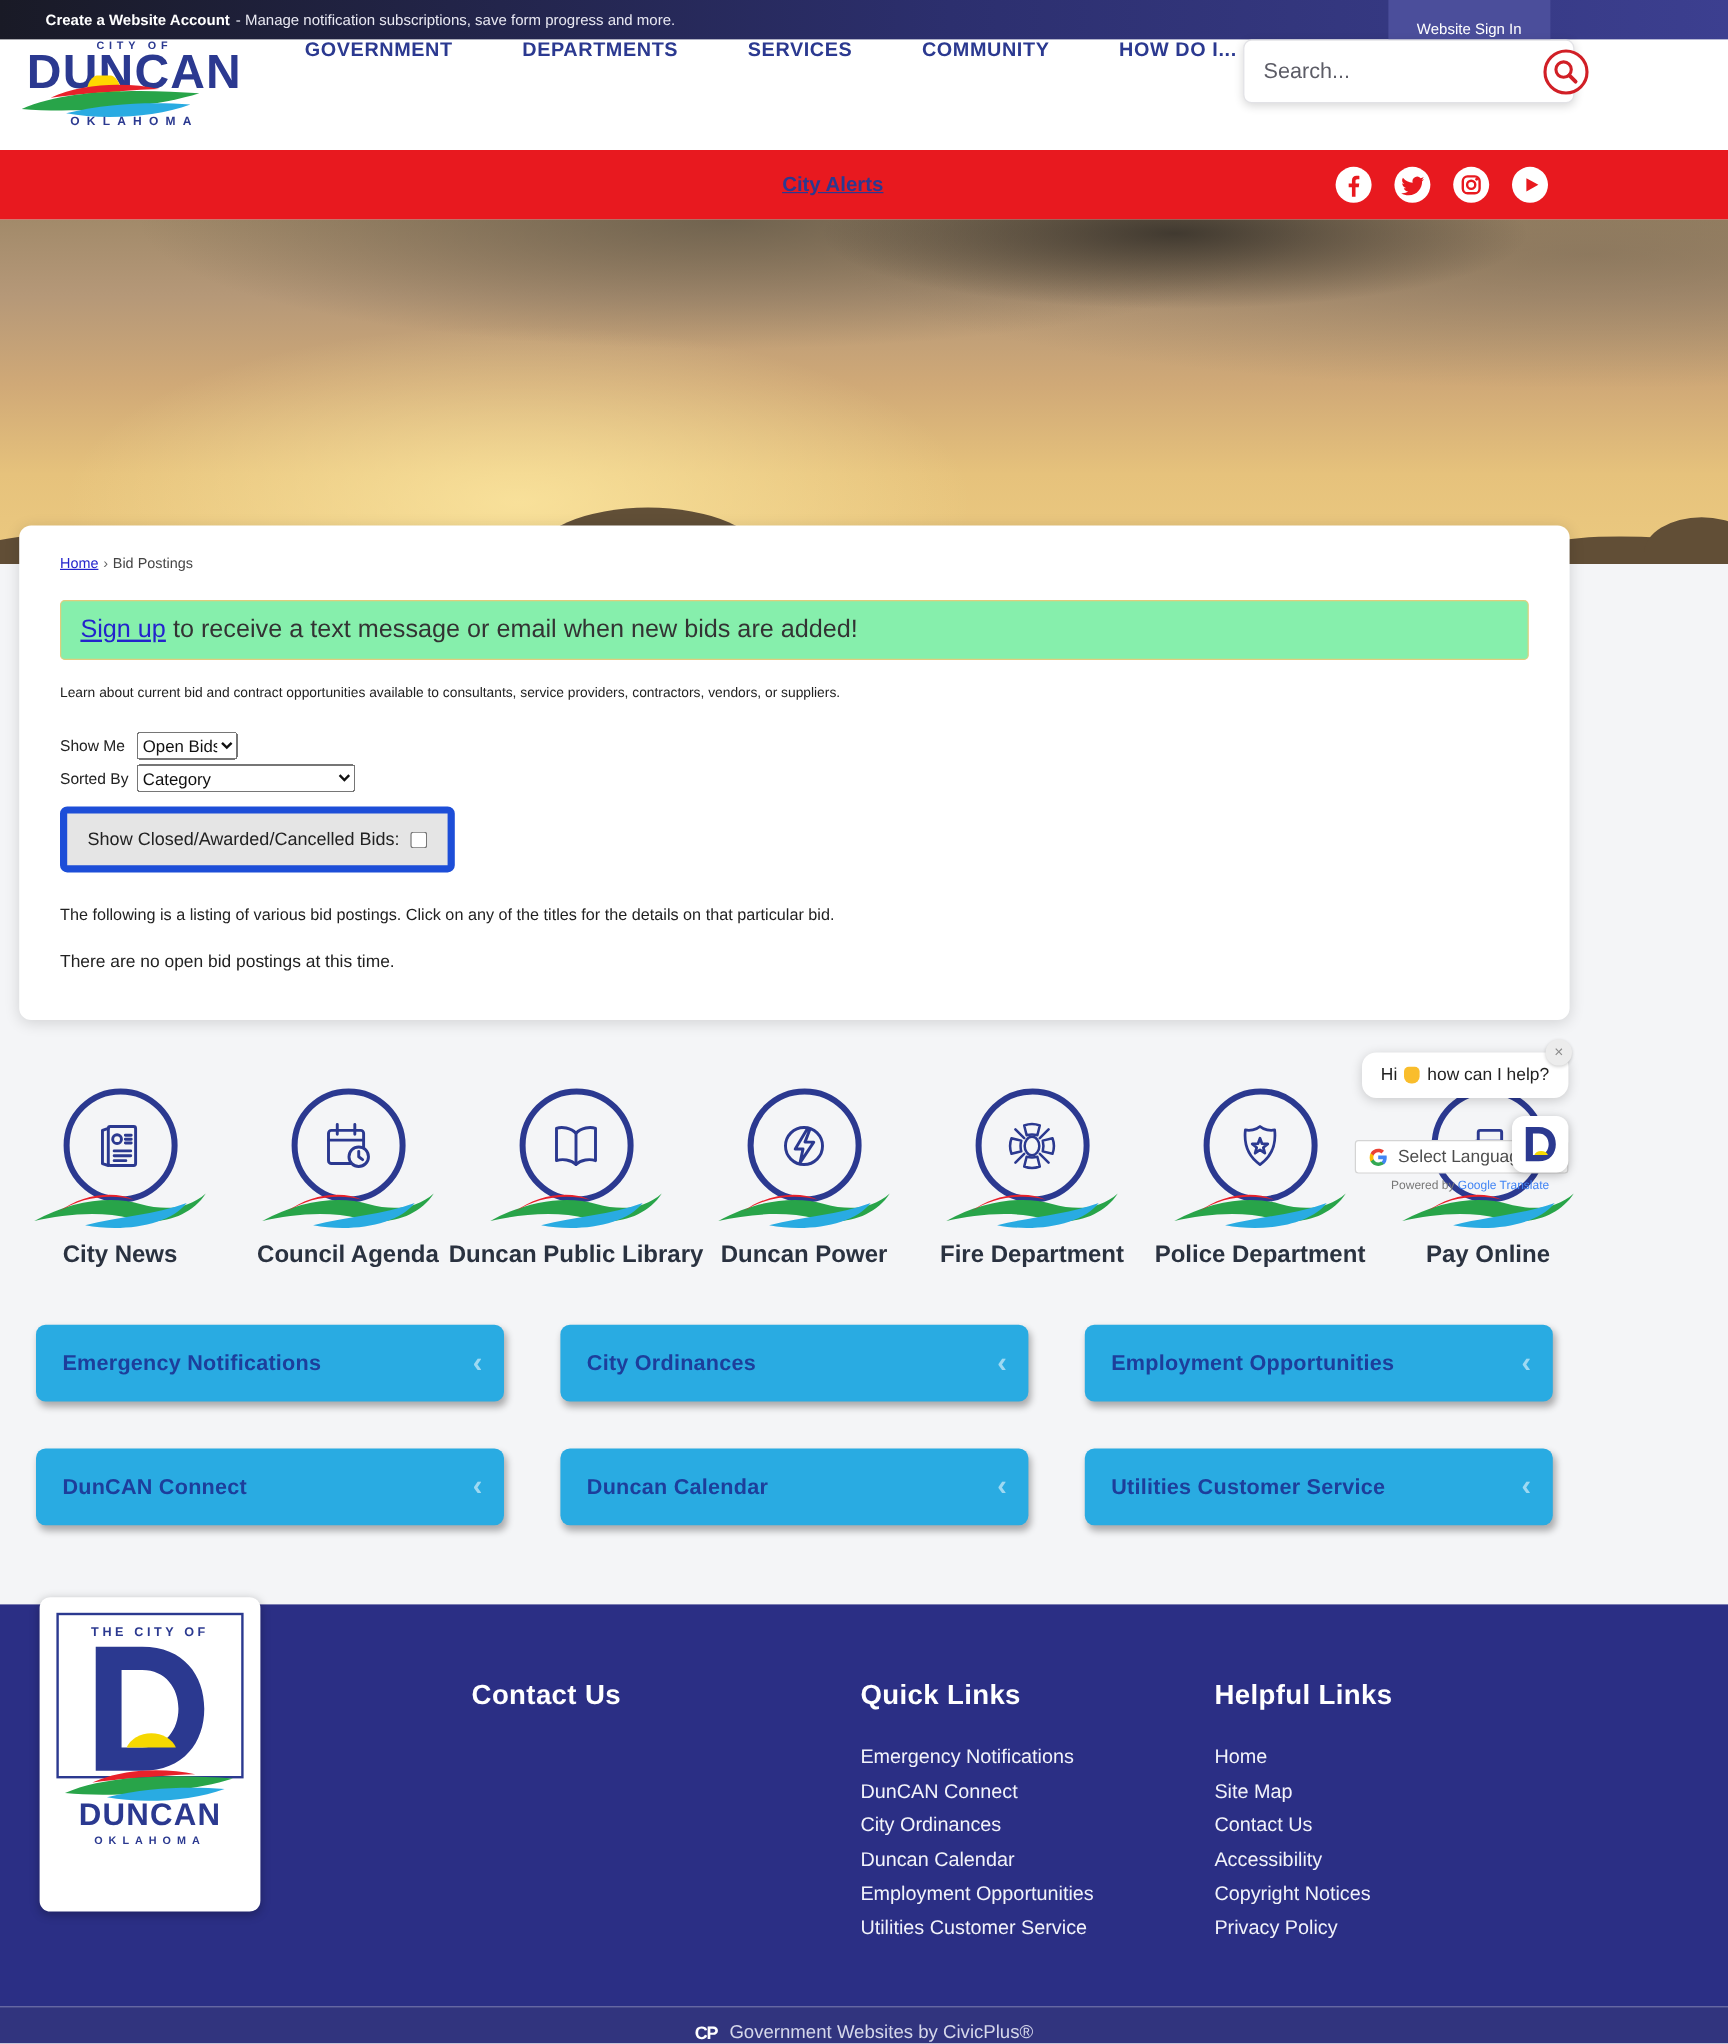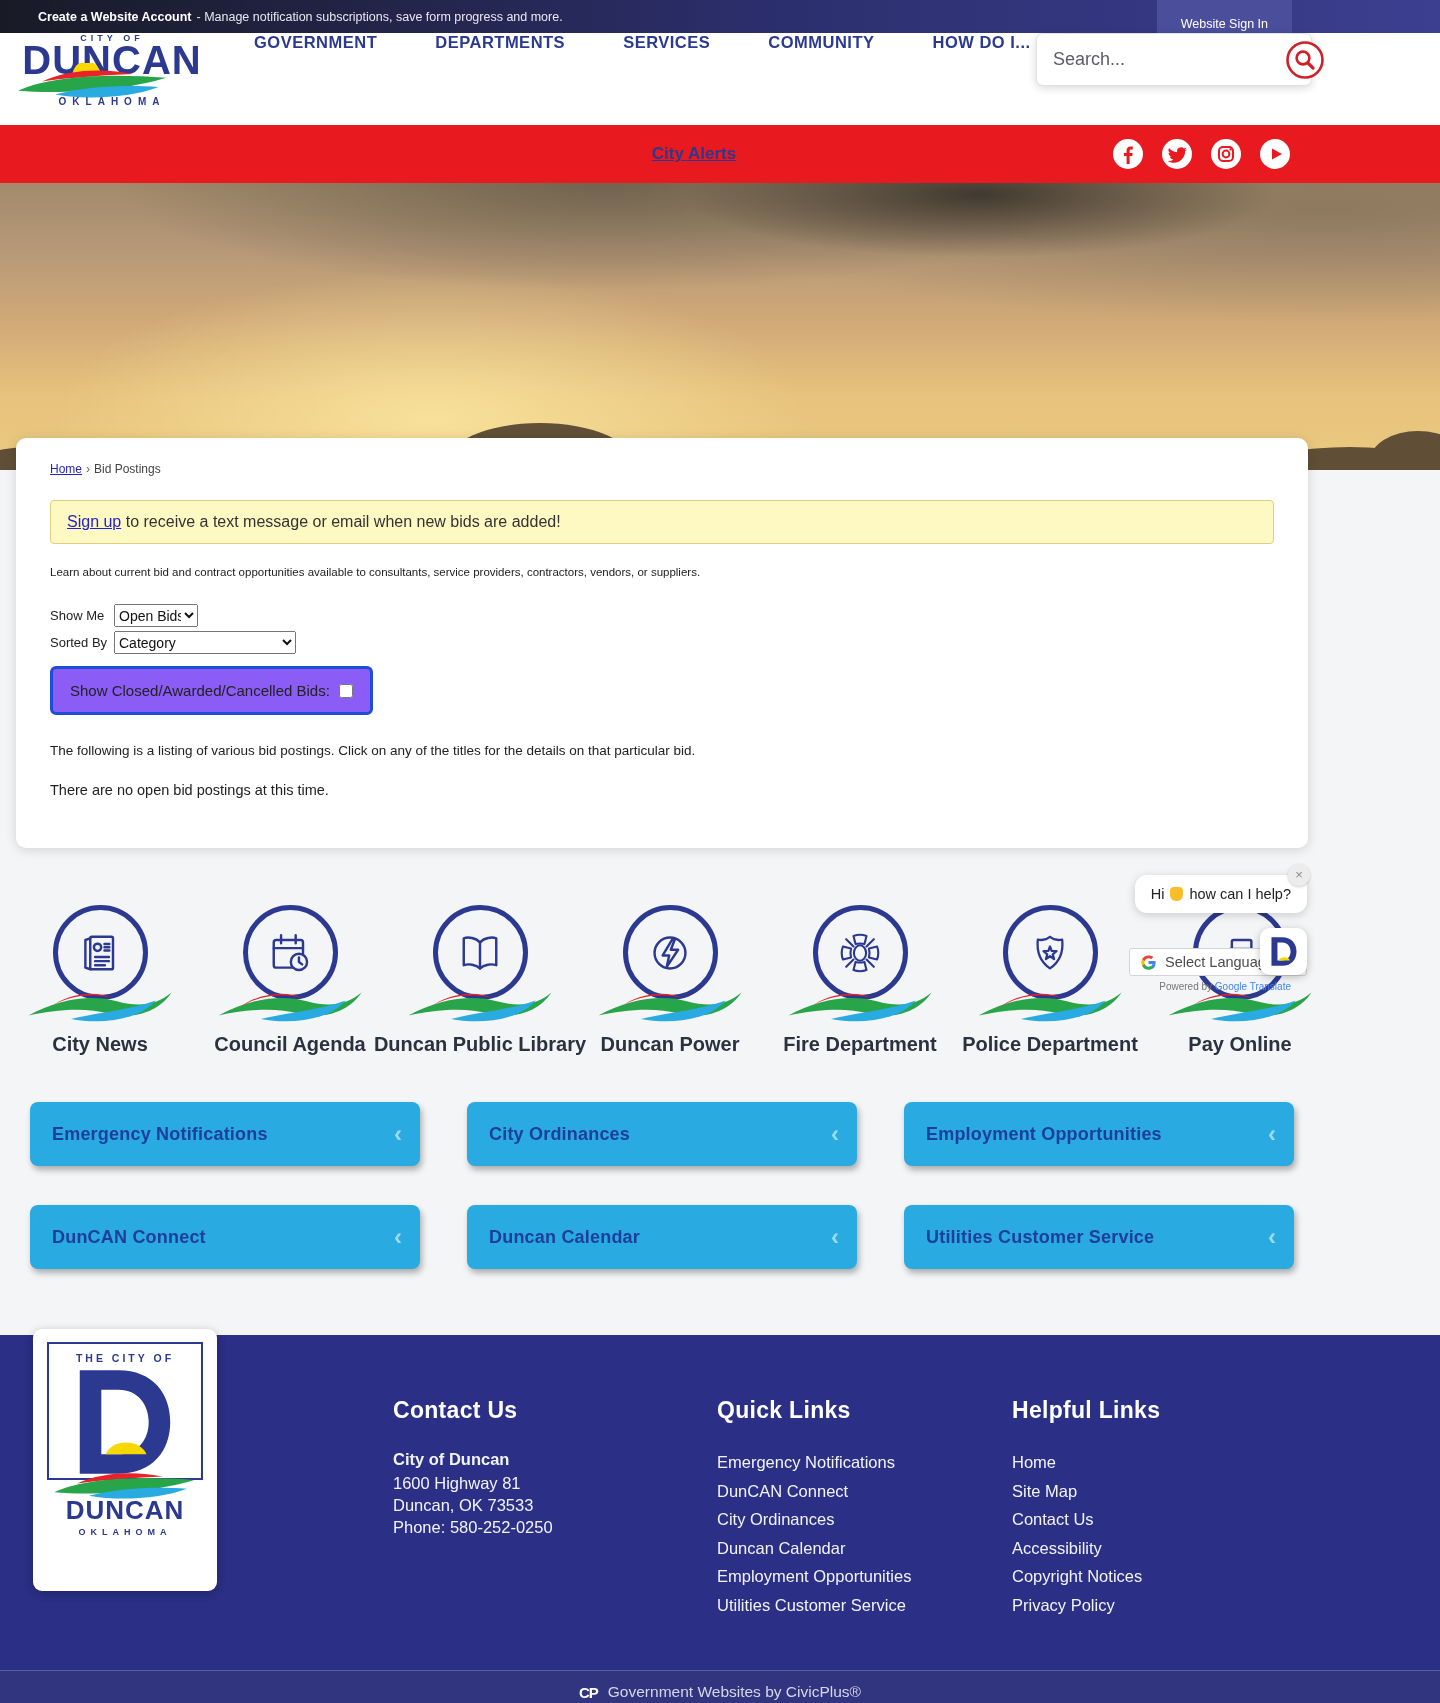--- a/index.html
+++ b/index.html
@@ -46,30 +46,30 @@
       radial-gradient(540px 210px at 30% 82%, rgba(255,236,166,.7), rgba(255,236,166,0) 70%),
       linear-gradient(180deg,#a28a6a 0%, #b59878 22%, #d0a977 48%, #e6c27c 74%, #ecca80 100%); }
   .hero-trees { position:absolute; left:0; bottom:0; width:1440px; height:75px; }
 
   
   .card { position:relative; z-index:6; margin:-32px 0 0 16px; width:1292px; min-height:410px;
     background:#fff; border-radius:10px; box-shadow:0 2px 12px rgba(0,0,0,.14); padding:24px 34px 40px 34px; }
   .breadcrumb { font-size:12px; color:#444; margin-bottom:24px; }
   .breadcrumb a { color:#2323cc; text-decoration:underline; cursor:pointer; }
   .bc-sep { margin:0 4px; color:#666; }
-  .signup-banner { background:#fef9c3; border:1px solid #e1cd7d; border-radius:4px; padding:12px 16px;
-    font-size:16px; color:#333; margin-bottom:22px; }
+  .signup-banner { background:#86efac; border:1px solid #e1cd7d; border-radius:4px; padding:12px 16px;
+    font-size:21px; color:#333; margin-bottom:22px; }
   .signup-banner a { color:#2323cc; text-decoration:underline; cursor:pointer; }
   .bids-intro { font-size:11.5px; color:#222; margin-bottom:26px; }
   .filter-row { display:flex; align-items:center; margin-bottom:4px; font-size:13px; color:#222; }
   .filter-row .flabel { width:64px; }
   .filter-row select { font-family:inherit; font-size:14px; height:23px; color:#111; }
   .sel-showme { width:84px; }
   .sel-sorted { width:182px; }
-  .closed-box { margin-top:12px; width:fit-content; background:#8b5cf6; border:3px solid #1d4ed8; border-radius:6px;
+  .closed-box { margin-top:12px; width:fit-content; background:#e5e5e5; border:6px solid #1d4ed8; border-radius:6px;
     padding:13px 17px; font-size:15px; color:#222; display:flex; align-items:center; margin-bottom:28px; }
   .closed-box input { margin-left:9px; width:14px; height:14px; cursor:pointer; }
   .listing-note { font-size:13.5px; color:#222; margin-bottom:24px; }
   .empty-msg { font-size:14.5px; color:#222; }
 
   
   .quicklinks { position:relative; padding:57px 0 43px 6px; }
   .ql-row { display:flex; justify-content:space-between; width:1300px; margin-left:14px; }
   .ql-item { width:160px; display:flex; flex-direction:column; align-items:center; cursor:pointer; }
   .ql-circle { width:95px; height:95px; border:5px solid #2b3990; border-radius:50%;
@@ -449,26 +449,20 @@
         <path fill="#e8212a" d="M30 20 C60 6 100 6 128 12 C100 13 58 16 30 20 Z"></path>
         <path fill="#28a449" d="M4 30 C44 12 112 12 164 16 C120 30 48 34 4 30 Z"></path>
         <path fill="#29abe2" d="M44 34 C84 24 124 24 156 26 C124 38 76 40 44 34 Z"></path>
       </svg>
       <div class="flogo-name">DUNCAN</div>
       <div class="flogo-state">OKLAHOMA</div>
     </div>
 
     <div class="fcol fcontact">
       <h3>Contact Us</h3>
-      <div class="addr">
-        <div class="org">City of Duncan</div>
-        <div>1600 Highway 81</div>
-        <div>Duncan, OK 73533</div>
-        <div>Phone: 580-252-0250</div>
-      </div>
     </div>
 
     <div class="fcol fquick">
       <h3>Quick Links</h3>
       <ul class="fitems">
         <li>Emergency Notifications</li>
         <li>DunCAN Connect</li>
         <li>City Ordinances</li>
         <li>Duncan Calendar</li>
         <li>Employment Opportunities</li>

